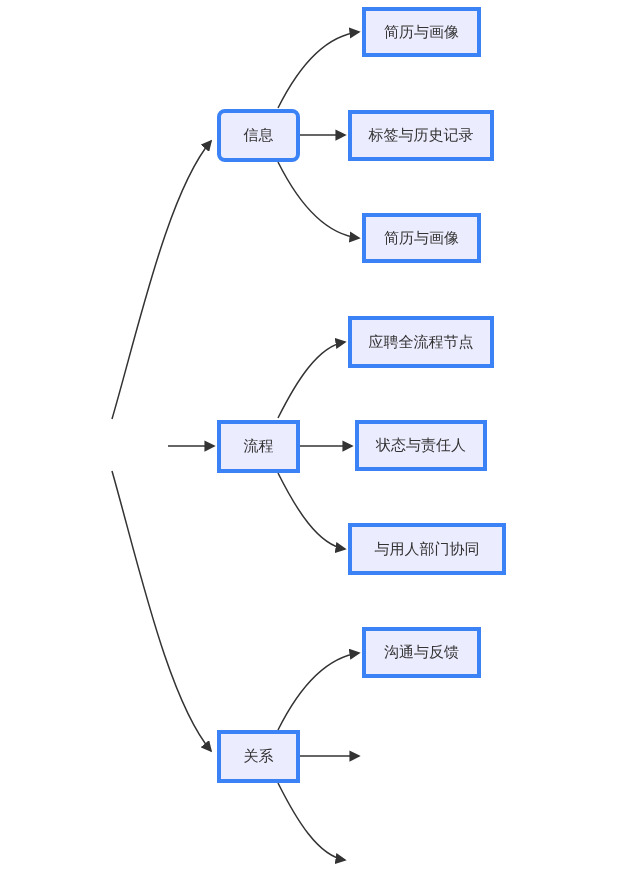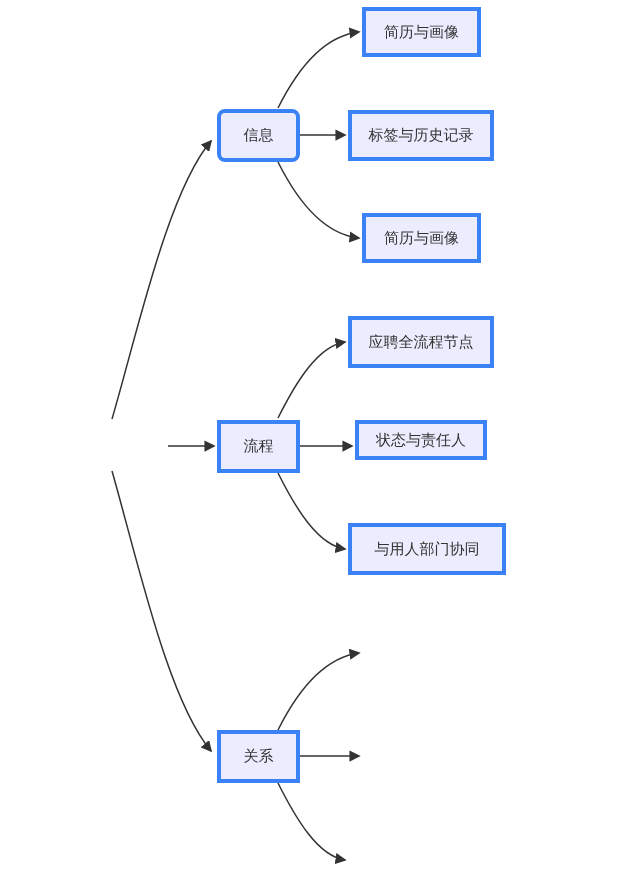--- a/index.html
+++ b/index.html
@@ -87,21 +87,24 @@
   <div class="node" style="left:348px; top:110px; width:146px; height:51px;">
     <span>标签与历史记录</span>
   </div>
   <div class="node" style="left:362px; top:213px; width:119px; height:50px;">
     <span>简历与画像</span>
   </div>
 
   <div class="node" style="left:348px; top:316px; width:146px; height:52px;">
     <span>应聘全流程节点</span>
   </div>
-  <div class="node" style="left:355px; top:420px; width:132px; height:40px;">
+  <div class="node" style="left:355px; top:420px; width:132px; height:51px;">
     <span>状态与责任人</span>
   </div>
   <div class="node" style="left:348px; top:523px; width:158px; height:52px;">
     <span>与用人部门协同</span>
   </div>
 
+  <div class="node" style="left:362px; top:627px; width:119px; height:51px;">
+    <span>沟通与反馈</span>
+  </div>
 
 </div>
 
 </body></html>

